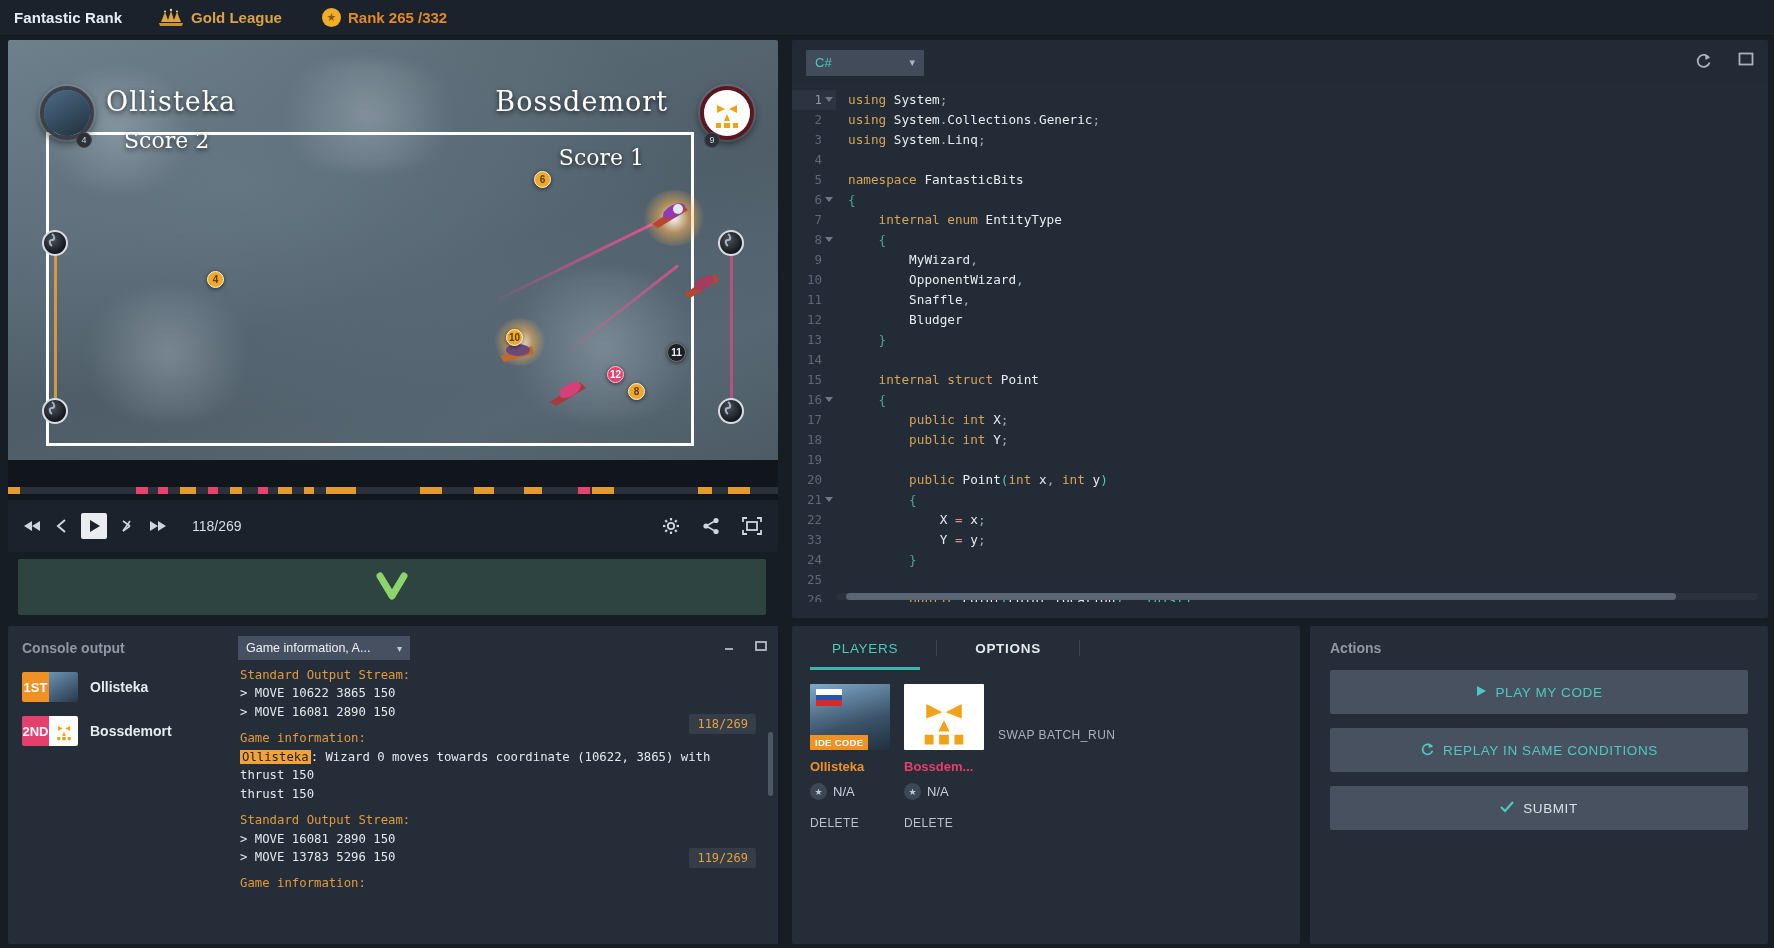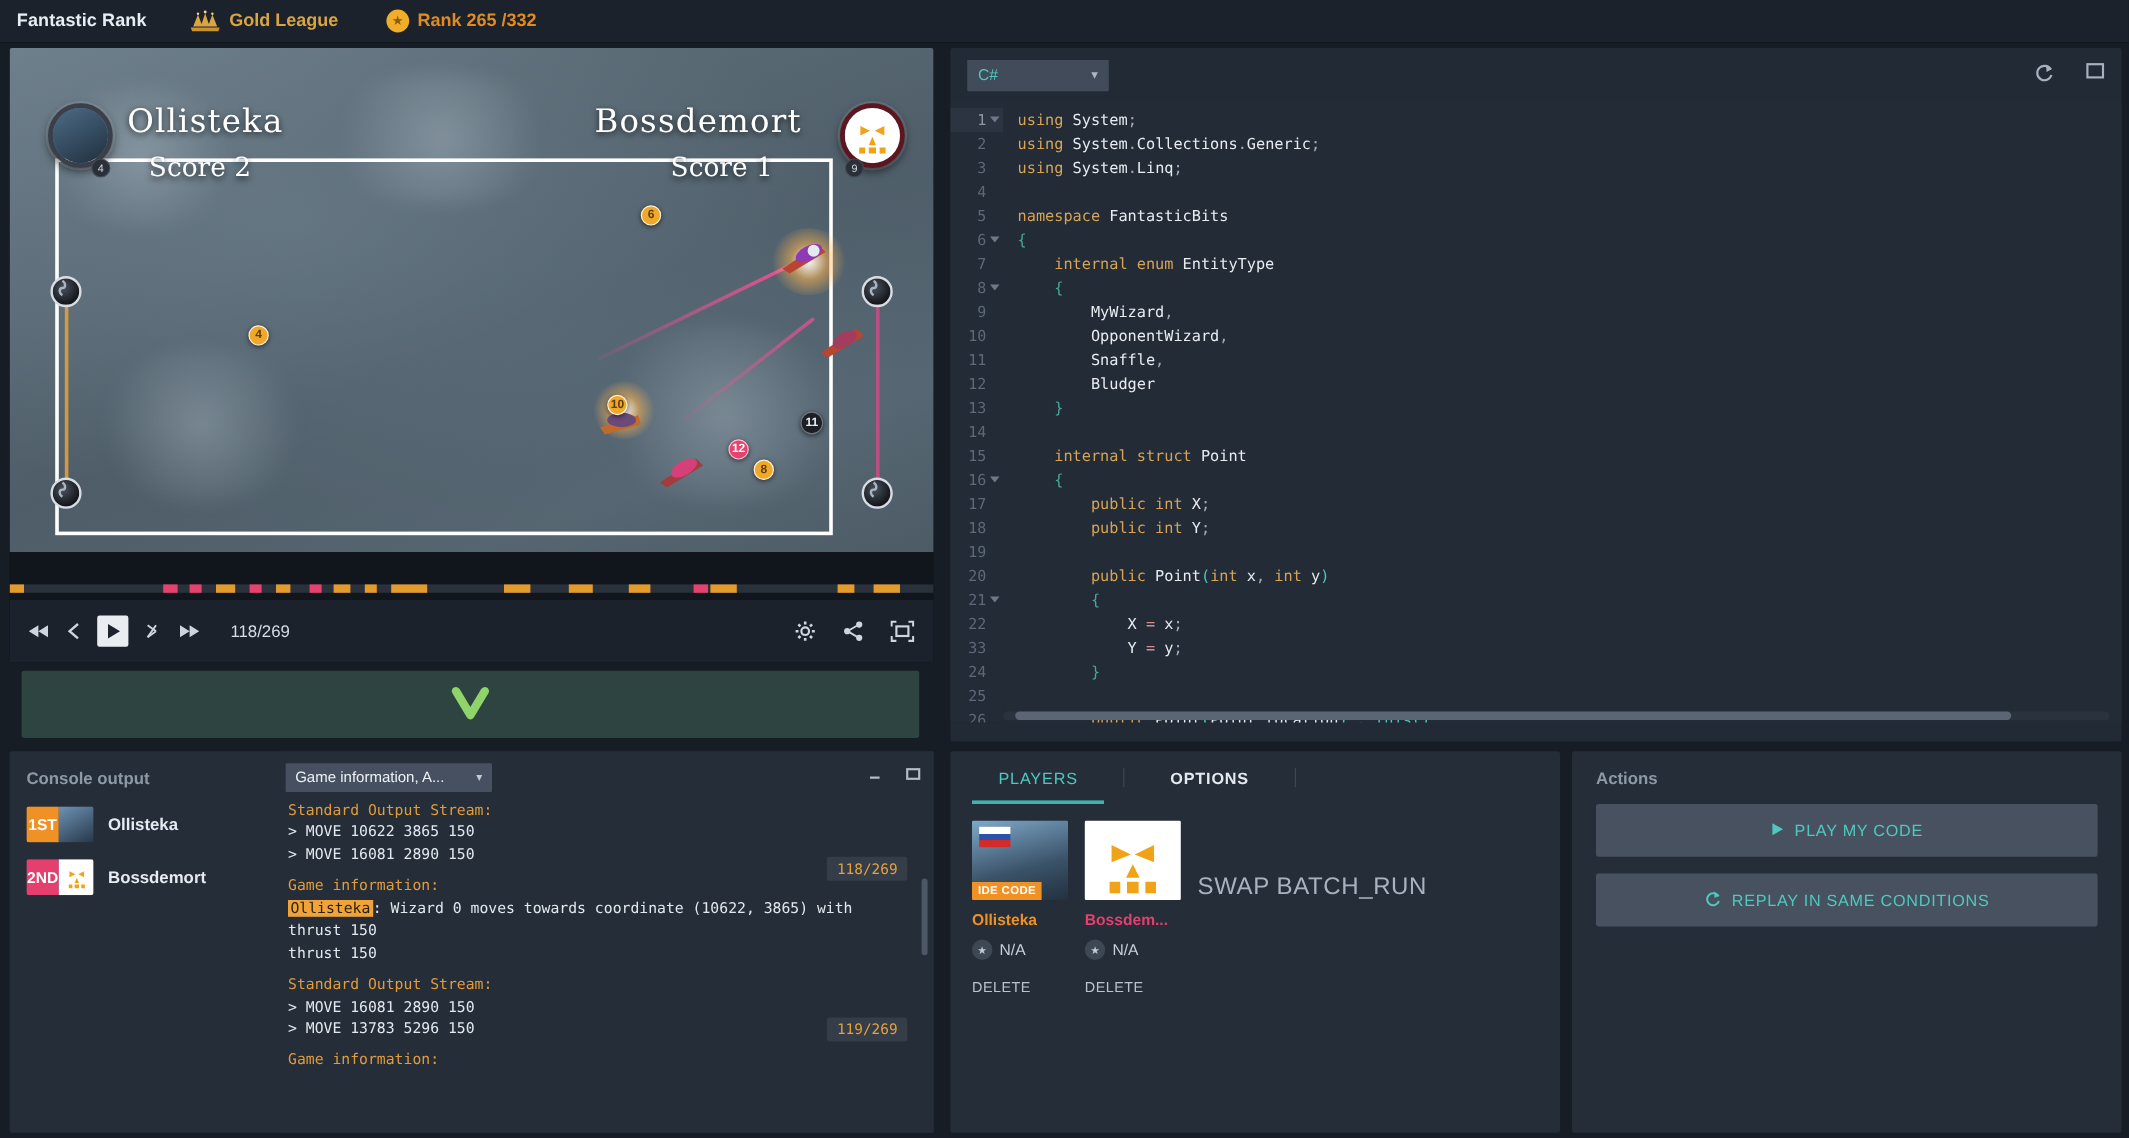--- a/index.html
+++ b/index.html
@@ -261,21 +261,21 @@
     font-size: 9.5px; font-weight: bold; padding: 2px 5px; letter-spacing: .3px;
   }
   .player-name { font-size: 13px; font-weight: bold; margin-top: 9px; }
   .rate-row { display: flex; align-items: center; gap: 6px; margin-top: 9px; }
   .rate-circle {
     width: 17px; height: 17px; border-radius: 50%; background: #3e4754;
     display: flex; align-items: center; justify-content: center; color: #c0c8d3; font-size: 9px;
   }
   .rate-txt { color: #c9d1da; font-size: 13px; }
   .delete-link { color: #b9c2cd; font-size: 12px; margin-top: 16px; letter-spacing: .4px; }
-  .swap-text { color: #a9b3bf; font-size: 20px; letter-spacing: .5px; padding-top: 44px; }
+  .swap-text { color: #a9b3bf; font-size: 12px; letter-spacing: .5px; padding-top: 44px; }
 
   
   .actions-panel {
     position: absolute; left: 524px; top: 590px; width: 458px; height: 318px;
     background: #252d38; border-radius: 2px; padding: 14px 20px 0 20px;
   }
   .actions-title { color: #8e99a6; font-size: 14px; font-weight: bold; margin-bottom: 14px; }
   .act-btn {
     height: 44px; background: #48515f; border-radius: 2px; margin-bottom: 14px;
     display: flex; align-items: center; justify-content: center; gap: 9px;
@@ -382,21 +382,21 @@
           <div class="ent snaffle" style="left:526px; top:131px;">6</div>
           <div class="ent snaffle" style="left:199px; top:231px;">4</div>
           <div class="ent snaffle" style="left:498px; top:289px;">10</div>
           <div class="ent snaffle" style="left:599px; top:326px; background:#e5436e; color:#fff; border-color:#ffc3d4;">12</div>
           <div class="ent snaffle" style="left:620px; top:343px;">8</div>
           <div class="ent bludger" style="left:659px; top:303px;">11</div>
 
           <div class="score-name" style="left:98px; top:46px;">Ollisteka</div>
           <div class="score-val" style="left:116px; top:88px;">Score 2</div>
           <div class="score-name" style="right:110px; top:46px;">Bossdemort</div>
-          <div class="score-val" style="right:134px; top:88px;">Score 1</div>
+          <div class="score-val" style="right:134px; top:105px;">Score 1</div>
 
           <div class="avatar-ring" style="left:32px; top:46px; border-color:#3a3f49;">
             <div style="width:100%;height:100%;background:linear-gradient(150deg,#4d6b86,#20303e);"></div>
           </div>
           <div class="ring-badge" style="left:68px; top:92px;">4</div>
 
           <div class="avatar-ring" style="right:24px; top:46px; border-color:#5d1520;">
             <div style="width:100%;height:100%;background:#fff;display:flex;align-items:center;justify-content:center;">
               <svg width="36" height="36" viewBox="0 0 36 36">
                 <path d="M8 10 L16 14 L8 18 Z" fill="#f0a317"></path>
@@ -684,16 +684,24 @@
         <div class="act-btn">
           <span class="act-icon">
             <svg width="14" height="14" viewBox="0 0 14 14">
               <path d="M12 5 A5 5 0 1 0 12.4 8.8" stroke="#4ec9c0" stroke-width="1.7" fill="none"></path>
               <path d="M8.5 1 L13 4 L8.8 6.3" fill="#4ec9c0"></path>
             </svg>
           </span>
           <span>REPLAY IN SAME CONDITIONS</span>
         </div>
 
+        <div class="act-btn submit">
+          <span class="act-icon">
+            <svg width="14" height="12" viewBox="0 0 14 12">
+                <path d="M1 6 L5 10 L13 1" stroke="#4ec9c0" stroke-width="2.2" fill="none"></path>
+              </svg>
+          </span>
+          <span>SUBMIT</span>
+        </div>
       </div>
     </div>
   </div>
 </div>
 
 </body></html>

